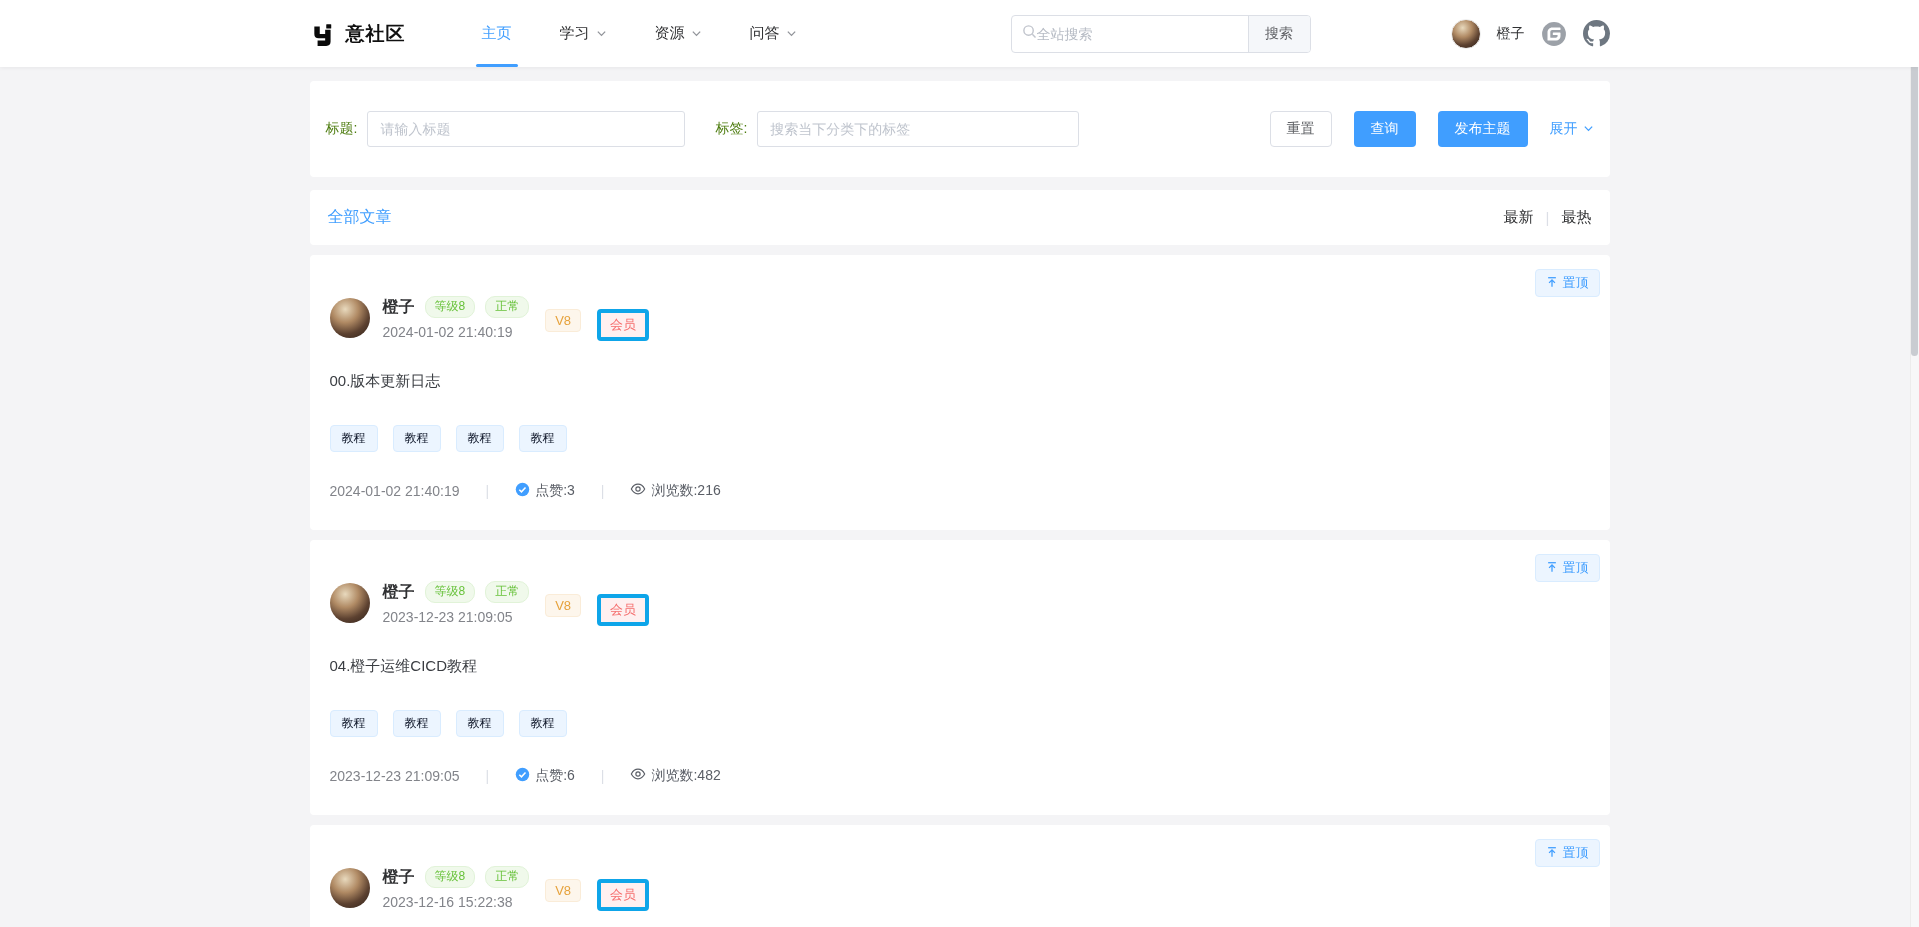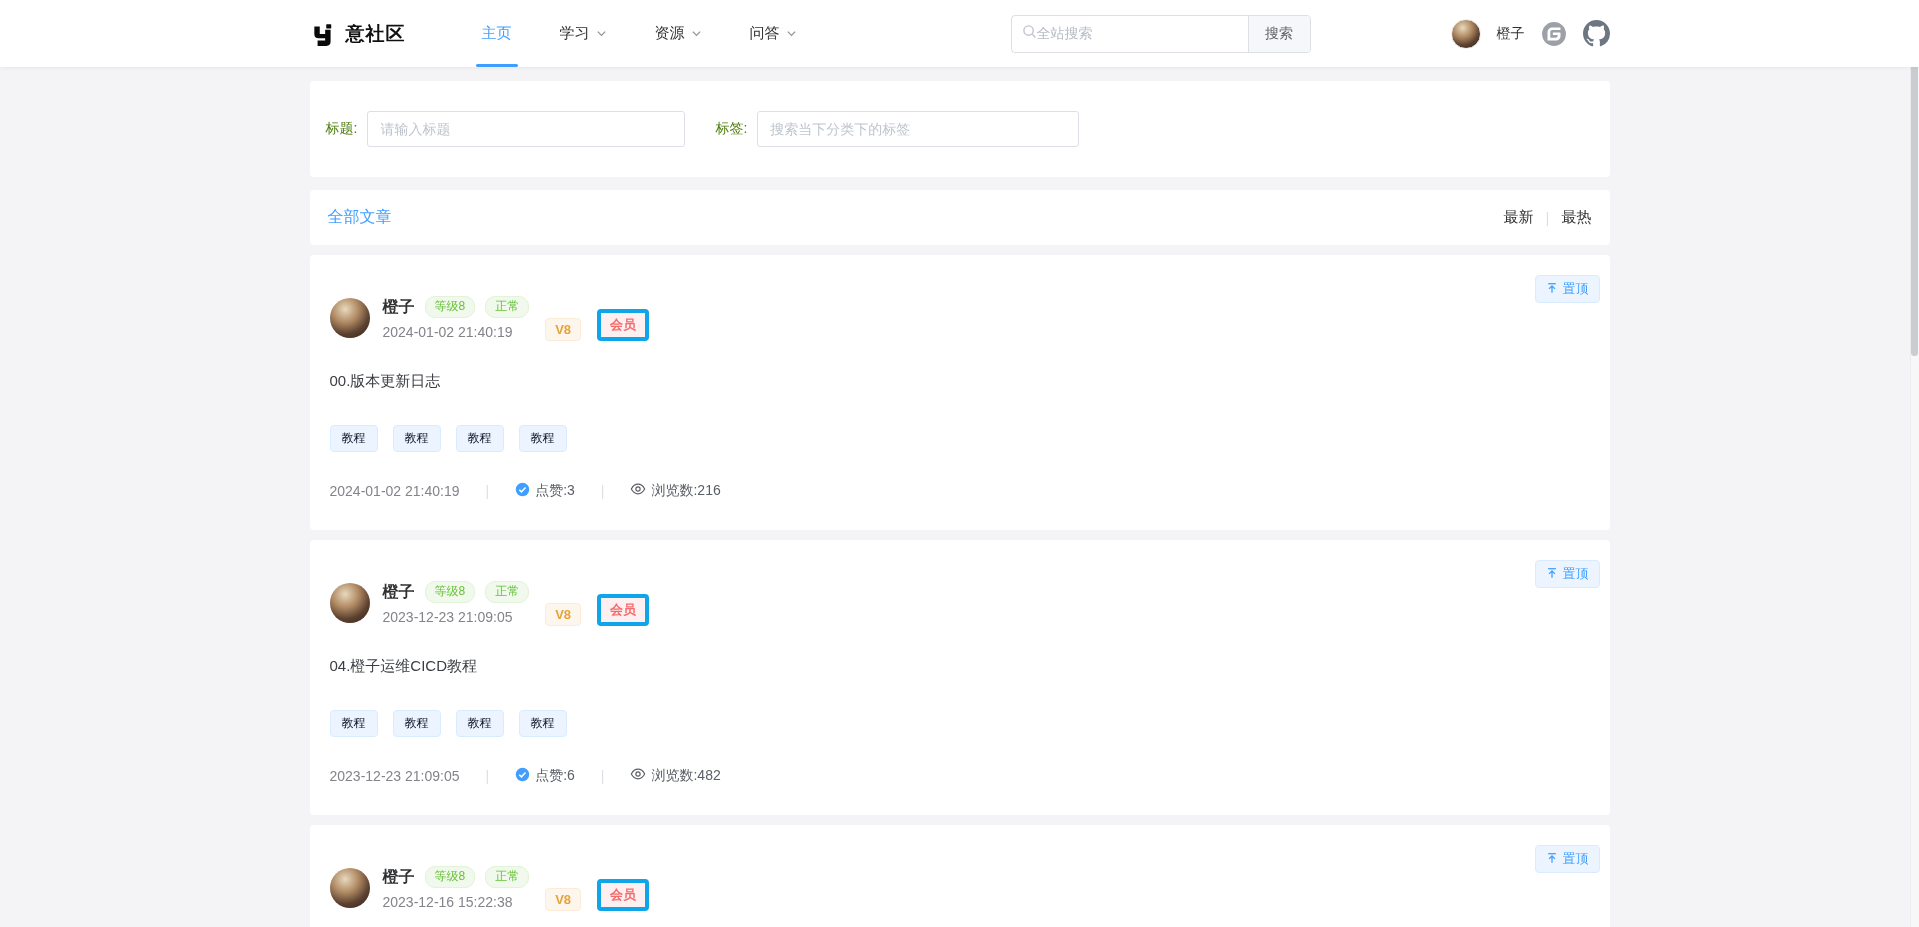--- a/index.html
+++ b/index.html
@@ -11,21 +11,21 @@
     position: relative;
   }
   .container { width: 1300px; margin: 0 auto; }
 
   
   .navbar {
     background: #fff; height: 67px;
     box-shadow: 0 1px 4px rgba(0,0,0,.06);
     position: relative; z-index: 5;
   }
-  .navbar-inner { display: flex; align-items: center; height: 100%; font-family: Liberation Mono, monospace; }
+  .navbar-inner { display: flex; align-items: center; height: 100%; }
   .brand { display: flex; align-items: center; gap: 10px; cursor: pointer; }
   .brand-title { font-size: 19px; font-weight: 700; letter-spacing: 1px; color: #111; }
   .nav-items { display: flex; align-items: center; height: 100%; margin-left: 52px; }
   .nav-item {
     display: flex; align-items: center; gap: 6px; height: 100%;
     padding: 0 24px; font-size: 15px; color: #303133; cursor: pointer;
     position: relative;
   }
   .nav-item.active { color: #409eff; }
   .nav-item.active::after {
@@ -97,40 +97,40 @@
   .sort-group { display: flex; align-items: center; gap: 12px; font-size: 15px; color: #303133; }
   .sort-item { cursor: pointer; }
   .sort-divider { color: #dcdfe6; }
 
   
   .post-card {
     background: #fff; border-radius: 4px; margin-top: 10px; position: relative;
     padding: 40px 20px 30px 20px;
   }
   .pin-btn {
-    position: absolute; top: 20px; right: 10px;
+    position: absolute; top: 14px; right: 10px;
     background: #ecf5ff; border: 1px solid #d9ecff; color: #409eff;
     border-radius: 4px; font-size: 13px; padding: 4px 10px;
     display: inline-flex; align-items: center; gap: 5px; cursor: pointer;
   }
   .post-header { display: flex; align-items: center; }
   .avatar-lg {
     width: 40px; height: 40px; border-radius: 50%; flex: none;
     background: radial-gradient(circle at 38% 28%, #e8d9bd 0%, #b08a64 35%, #5c4130 65%, #2c1f18 100%);
     cursor: pointer;
   }
   .post-head-info { margin-left: 13px; }
   .post-name-row { display: flex; align-items: center; gap: 10px; }
   .post-author { font-size: 16px; font-weight: 700; color: #303133; cursor: pointer; }
   .badge {
     font-size: 12px; border-radius: 10px; padding: 2px 9px; line-height: 1.3; white-space: nowrap;
   }
   .badge-green { color: #67c23a; background: #f0f9eb; border: 1px solid #e1f3d8; }
   .post-time-sub { font-size: 14px; color: #82848a; margin-top: 6px; }
-  .post-side-badges { display: flex; align-items: flex-end; gap: 16px; margin-left: 16px; margin-top: 14px; font-weight: bold; }
+  .post-side-badges { display: flex; align-items: flex-start; gap: 16px; margin-left: 16px; margin-top: 14px; }
   .badge-sq { font-size: 13px; border-radius: 4px; padding: 3px 9px; white-space: nowrap; }
   .badge-orange { color: #e6a23c; background: #fdf6ec; border: 1px solid #faecd8; }
   .badge-red { color: #f56c6c; background: #fef0f0; border: 4px solid #0ea5e9; }
 
   .post-title { margin-top: 31px; font-size: 15px; color: #3a3d42; cursor: pointer; }
   .post-tags { margin-top: 34px; display: flex; gap: 15px; }
   .tag-pill {
     background: #ecf5ff; color: #0f172a; border: 1px solid #d9ecff;
     font-size: 12px; border-radius: 4px; padding: 4px 11px; cursor: pointer;
   }
@@ -228,20 +228,33 @@
 
 <div class="container">
   <section class="filter-card">
     <div class="filter-group">
       <span class="filter-label">标题:</span>
       <input class="filter-input input-title" type="text" placeholder="请输入标题" style="">
     </div>
     <div class="filter-group">
       <span class="filter-label">标签:</span>
       <input class="filter-input input-tag" type="text" placeholder="搜索当下分类下的标签" style="">
+    </div>
+    <div class="filter-actions">
+      <button class="btn btn-plain">重置</button>
+      <button class="btn btn-primary">查询</button>
+      <button class="btn btn-primary">发布主题</button>
+      <span class="link-expand">
+        <span>展开</span>
+        <span>
+          <svg width="11" height="11" viewBox="0 0 12 12">
+              <path d="M2 4 l4 4 4-4" fill="none" stroke="#409eff" stroke-width="1.4"></path>
+            </svg>
+        </span>
+      </span>
     </div>
   </section>
 
   <section class="list-header">
     <span class="all-articles">全部文章</span>
     <div class="sort-group">
       <span class="sort-item">最新</span>
       <span class="sort-divider">|</span>
       <span class="sort-item">最热</span>
     </div>

